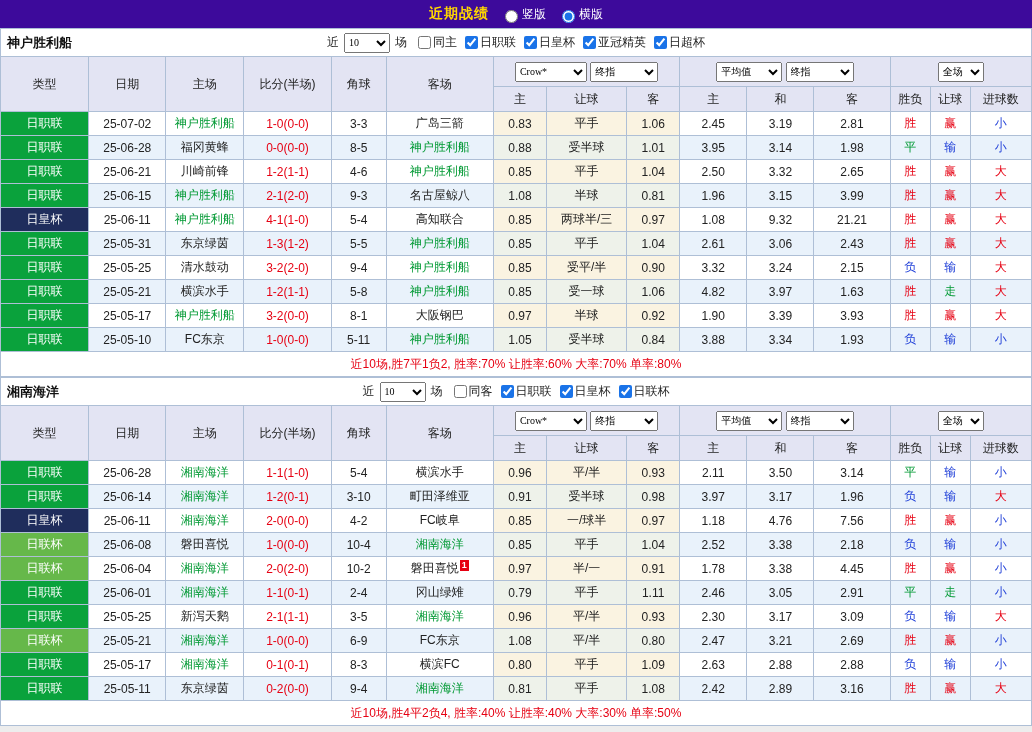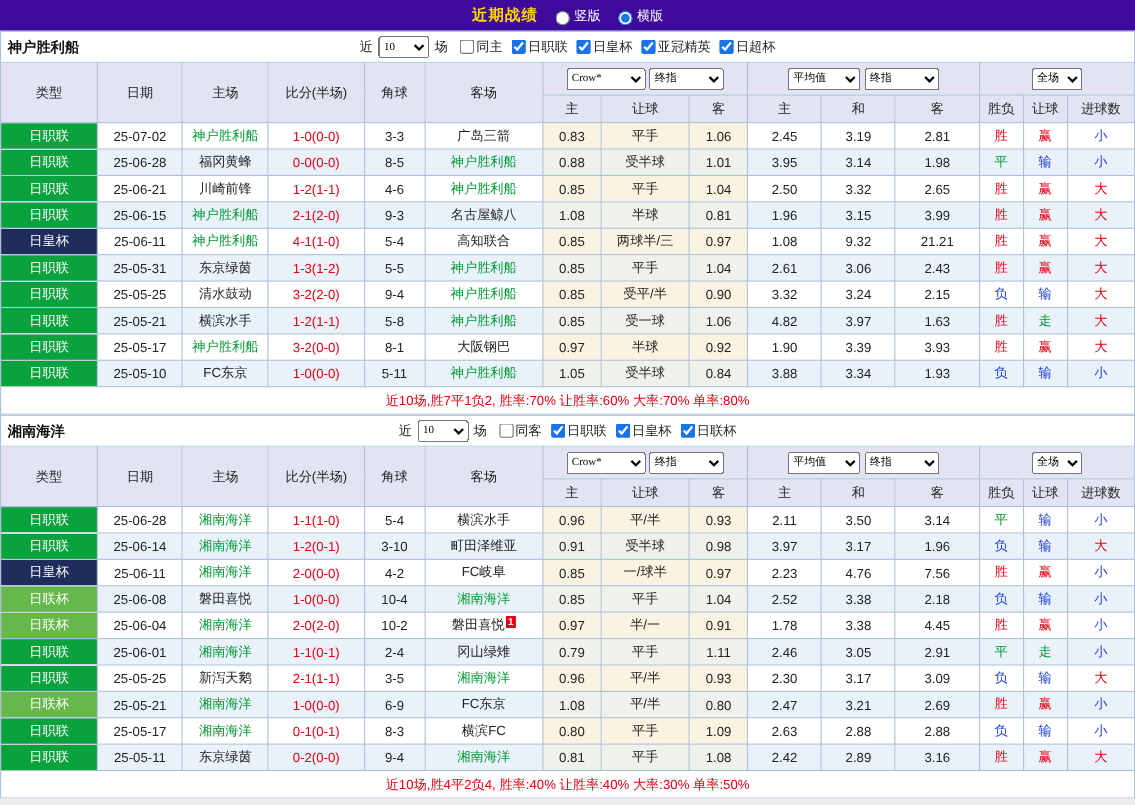--- a/index.html
+++ b/index.html
@@ -430,21 +430,21 @@
           <tr>
             <td class="league" style="background: rgb(31, 45, 92);">日皇杯</td>
             <td>25-06-11</td>
             <td class="team-hl">湘南海洋</td>
             <td class="score">2-0(0-0)</td>
             <td>4-2</td>
             <td>FC岐阜</td>
             <td class="hcol">0.85</td>
             <td class="hcol">一/球半</td>
             <td class="hcol">0.97</td>
-            <td>2.23</td>
+            <td>1.18</td>
             <td>4.76</td>
             <td>7.56</td>
             <td style="color: rgb(230, 0, 18);">胜</td>
             <td style="color: rgb(230, 0, 18);">赢</td>
             <td style="color: rgb(31, 63, 216);">小</td>
           </tr>
           <tr class="alt">
             <td class="league" style="background: rgb(102, 184, 74);">日联杯</td>
             <td>25-06-08</td>
             <td>磐田喜悦</td>

